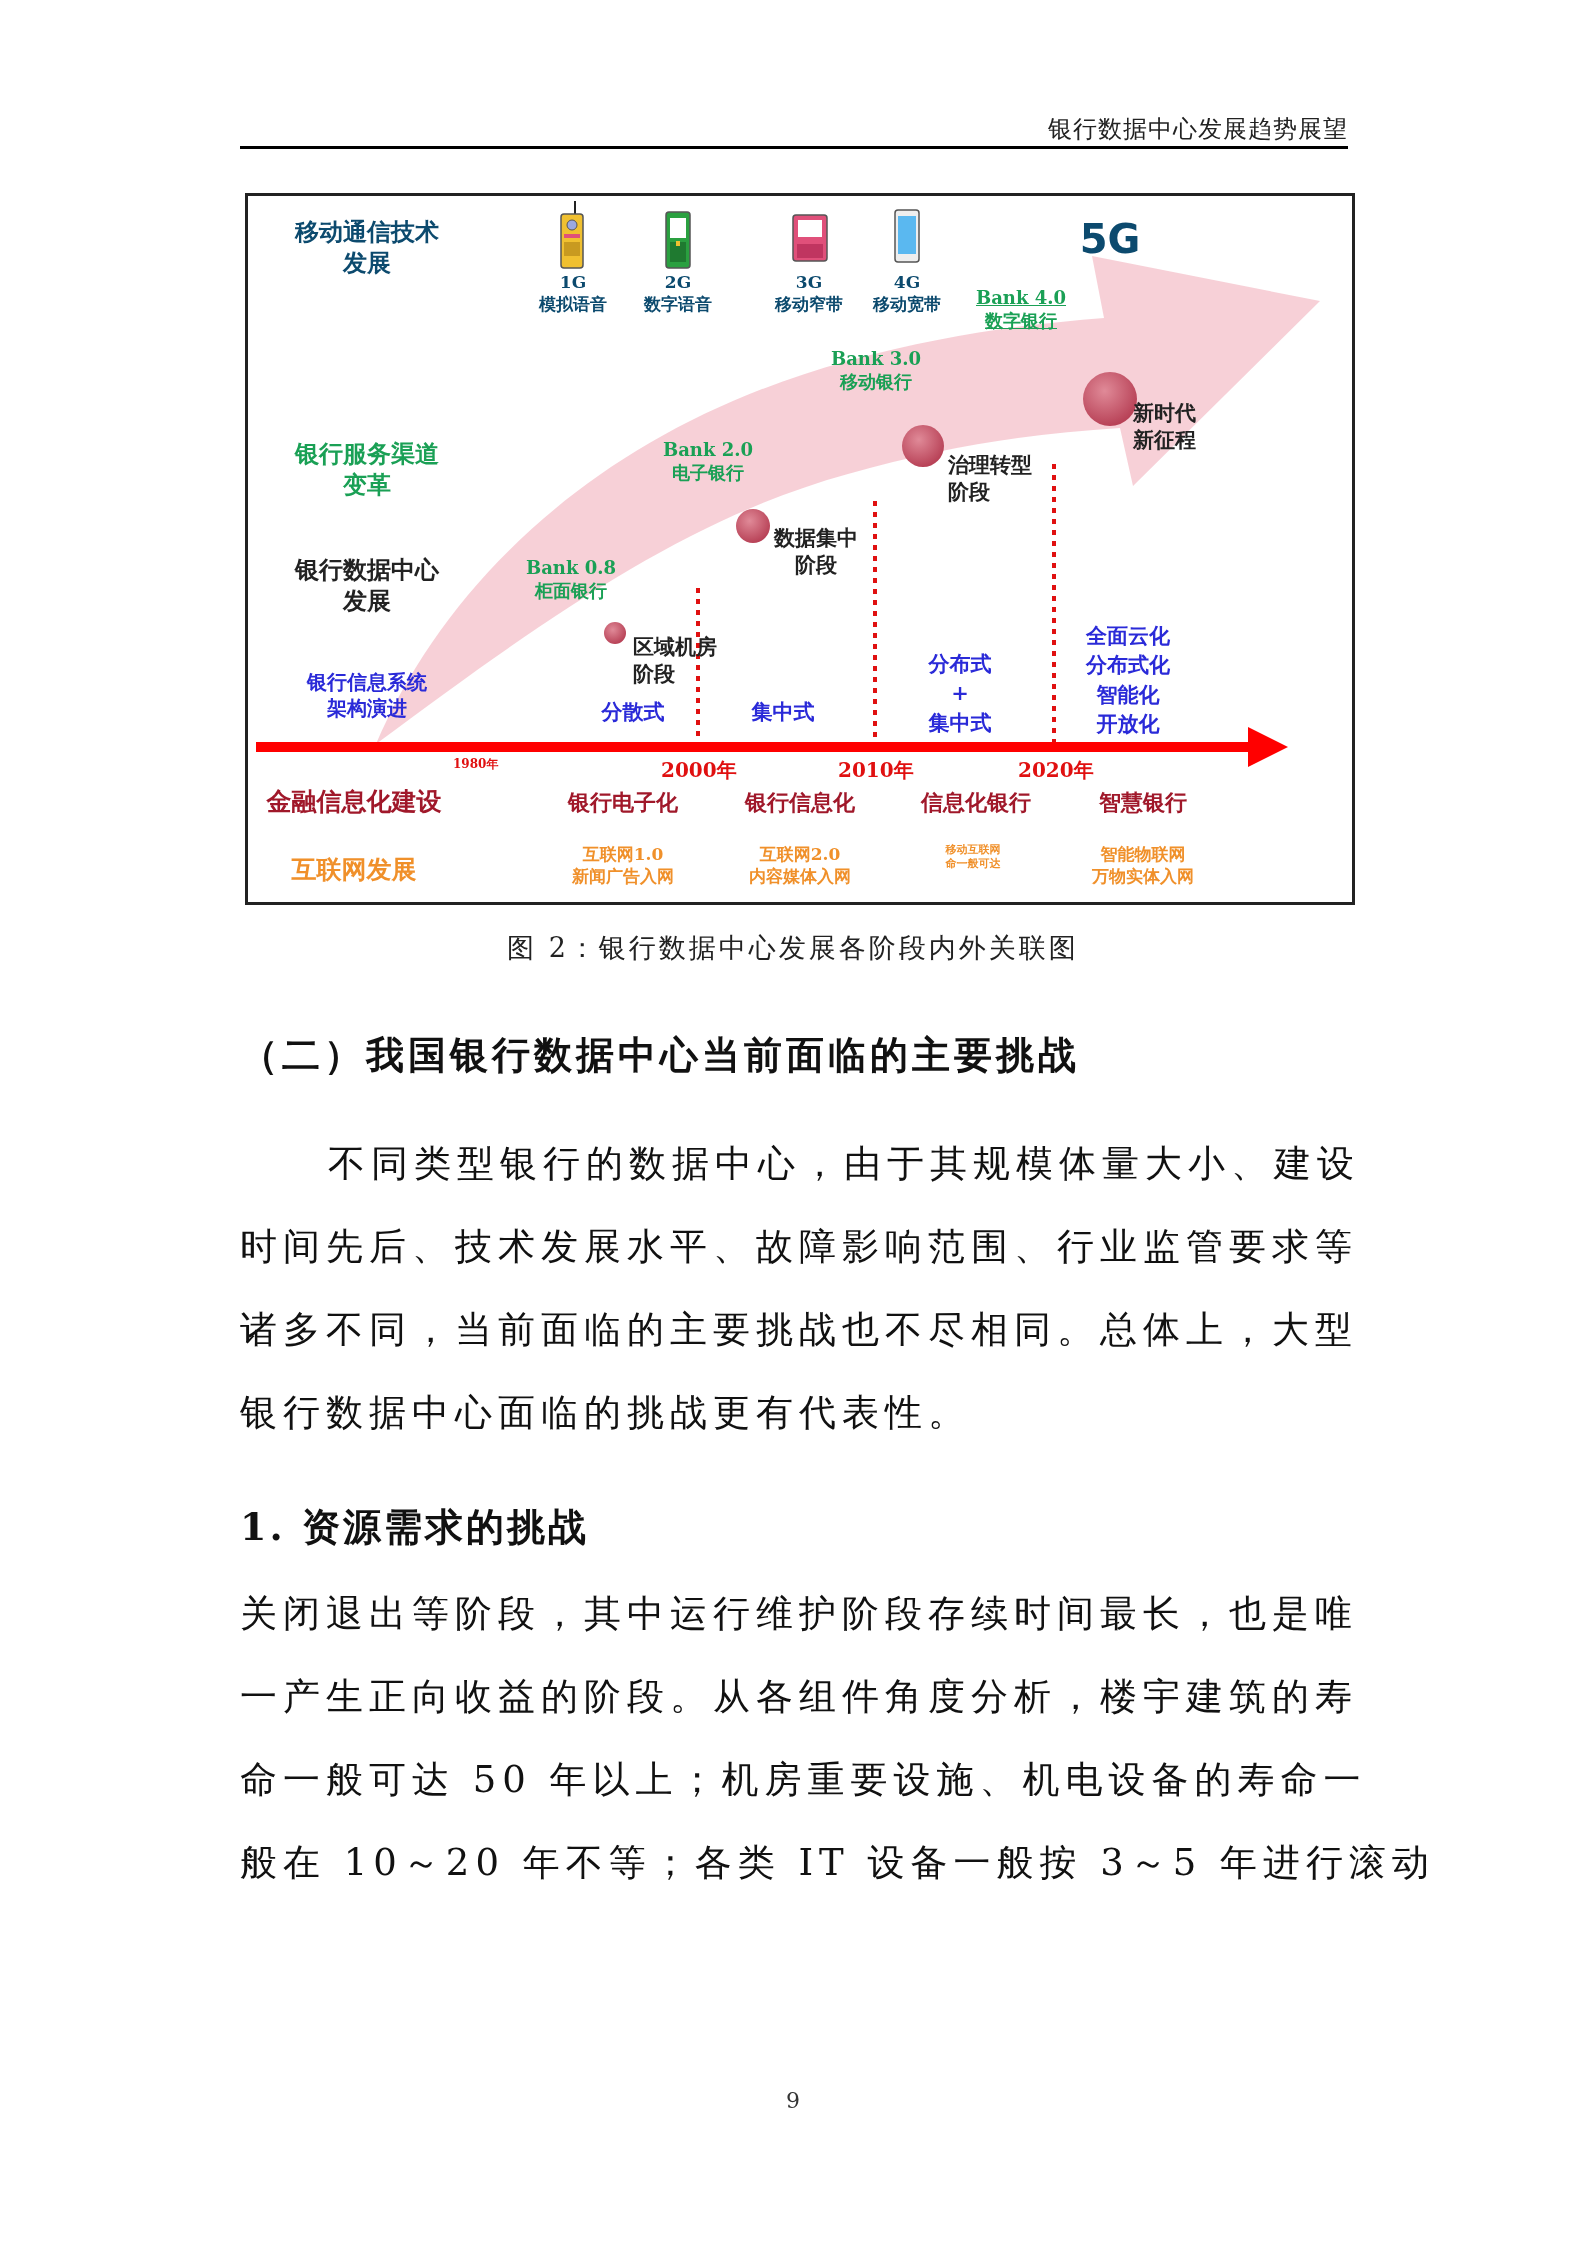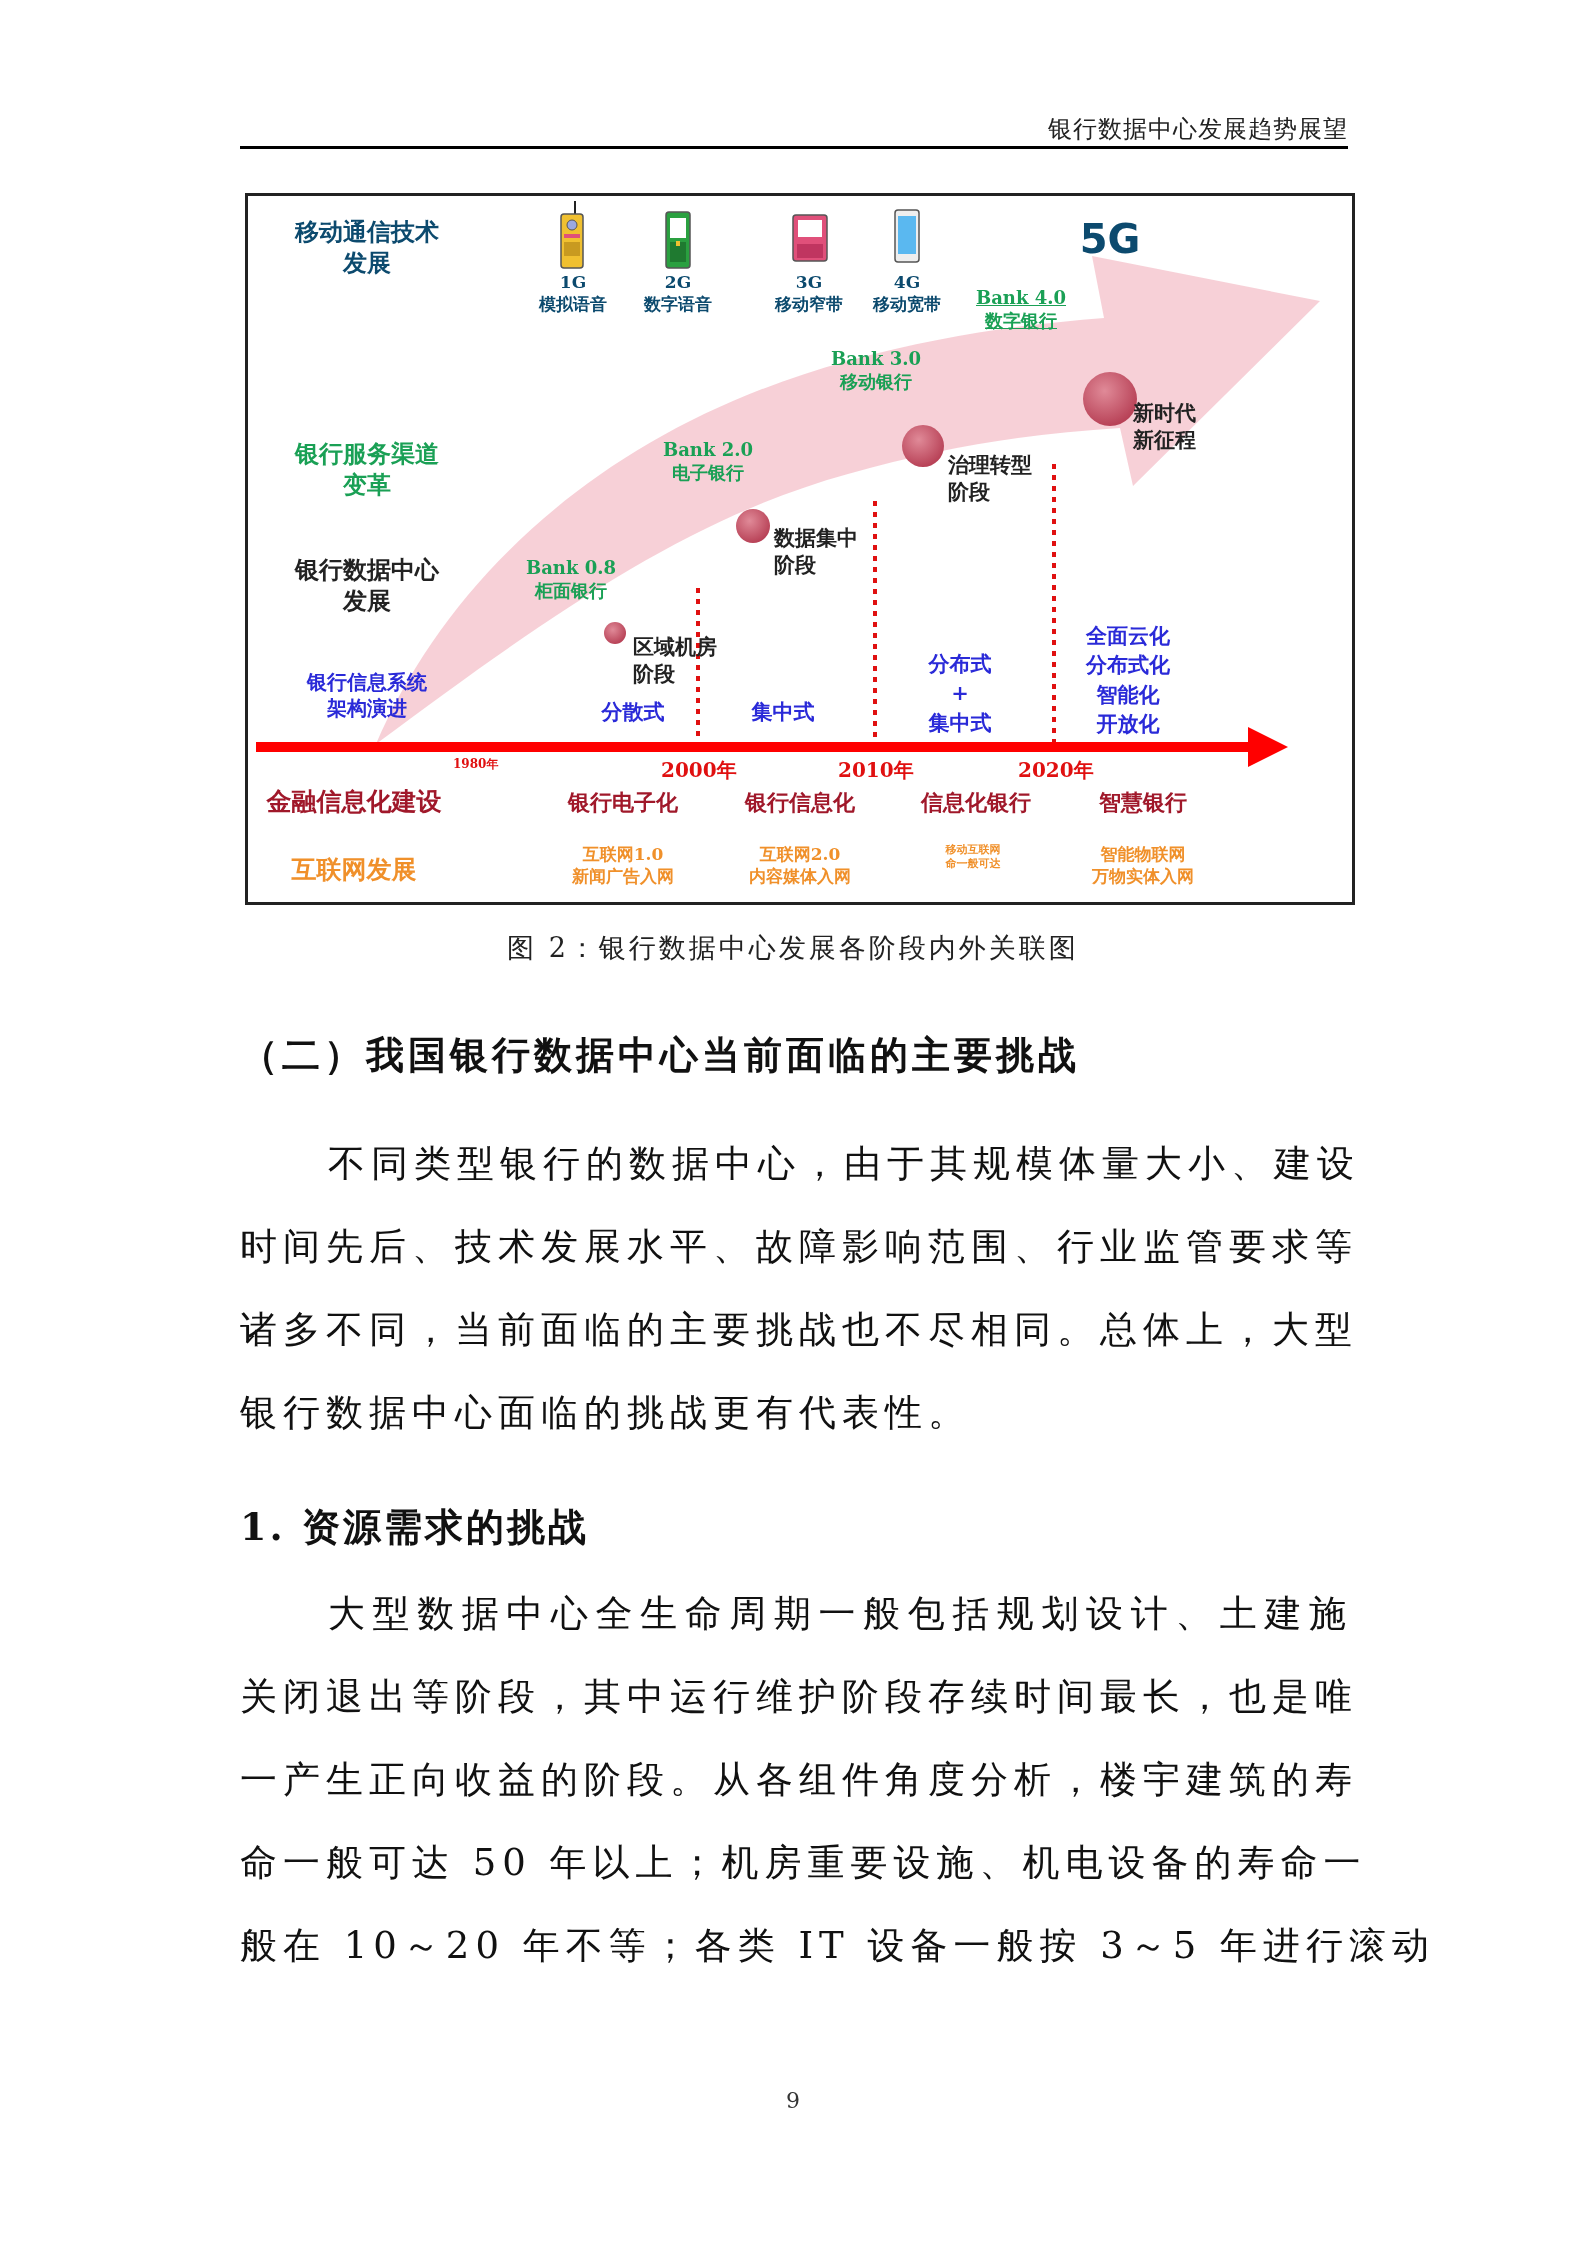--- a/index.html
+++ b/index.html
@@ -131,21 +131,21 @@
   </div>
   <div class="lbl green" style="left:718px;top:90px;width:110px;font-size:18px;text-decoration:underline;">
     <div>Bank 4.0</div>
     <div>数字银行</div>
   </div>
 
   <div class="lbl black" style="left:385px;top:437px;font-size:21px;text-align:left;">
     <div>区域机房</div>
     <div>阶段</div>
   </div>
-  <div class="lbl black" style="left:526px;top:328px;font-size:21px;text-align:left;">
+  <div class="lbl black" style="left:526px;top:328px;font-size:21px;text-align:center;">
     <div>数据集中</div>
     <div>阶段</div>
   </div>
   <div class="lbl black" style="left:700px;top:255px;font-size:21px;text-align:left;">
     <div>治理转型</div>
     <div>阶段</div>
   </div>
   <div class="lbl black" style="left:885px;top:203px;font-size:21px;text-align:left;">
     <div>新时代</div>
     <div>新征程</div>
@@ -200,20 +200,19 @@
 <div class="abs para" style="top:1122px;">
   <span class="line" style="padding-left:88px;">不同类型银行的数据中心，由于其规模体量大小、建设</span>
   <span class="line">时间先后、技术发展水平、故障影响范围、行业监管要求等</span>
   <span class="line">诸多不同，当前面临的主要挑战也不尽相同。总体上，大型</span>
   <span class="line" style="text-align-last:left;">银行数据中心面临的挑战更有代表性。</span>
 </div>
 
 <div class="abs h3">1. 资源需求的挑战</div>
 
 <div class="abs para" style="top:1572px;">
-  <span class="line" style="padding-left:88px;">大型数据中心全生命周期一般包括规划设计、土建施</span>
   <span class="line">关闭退出等阶段，其中运行维护阶段存续时间最长，也是唯</span>
   <span class="line">一产生正向收益的阶段。从各组件角度分析，楼宇建筑的寿</span>
   <span class="line">命一般可达 50 年以上；机房重要设施、机电设备的寿命一</span>
   <span class="line">般在 10～20 年不等；各类 IT 设备一般按 3～5 年进行滚动</span>
 </div>
 
 <div class="abs page-num">9</div>
 
 </body></html>

